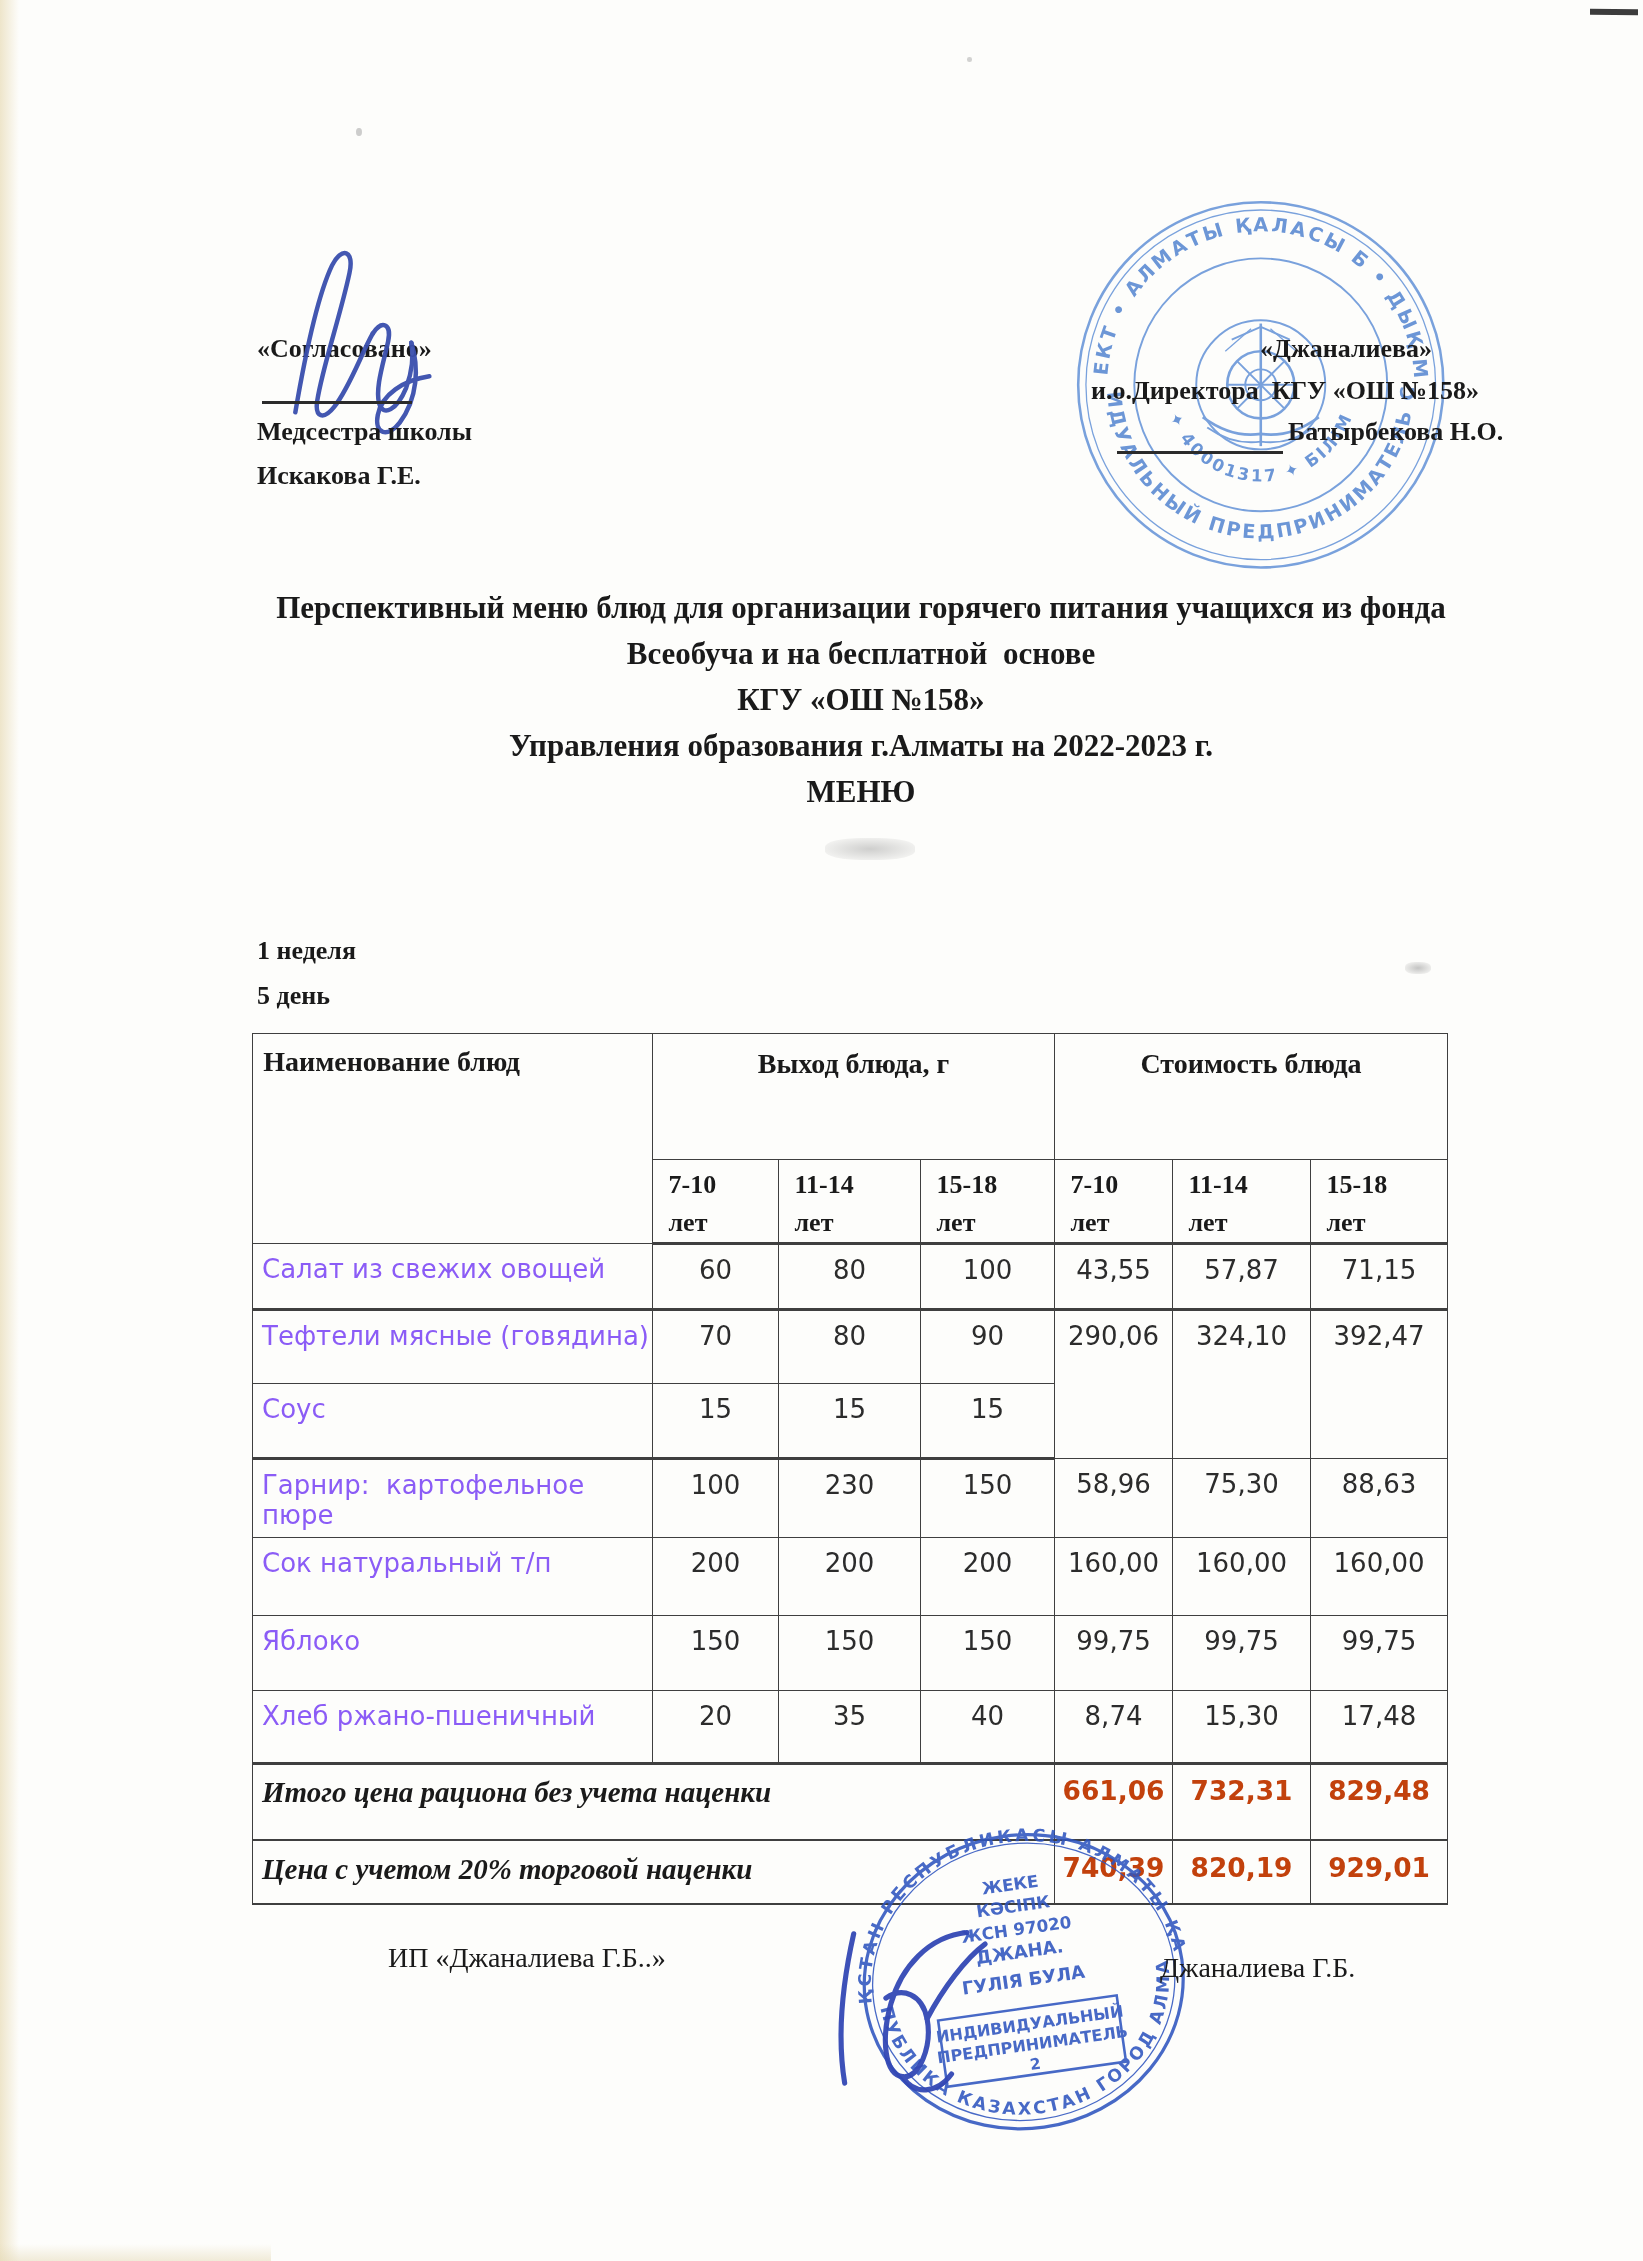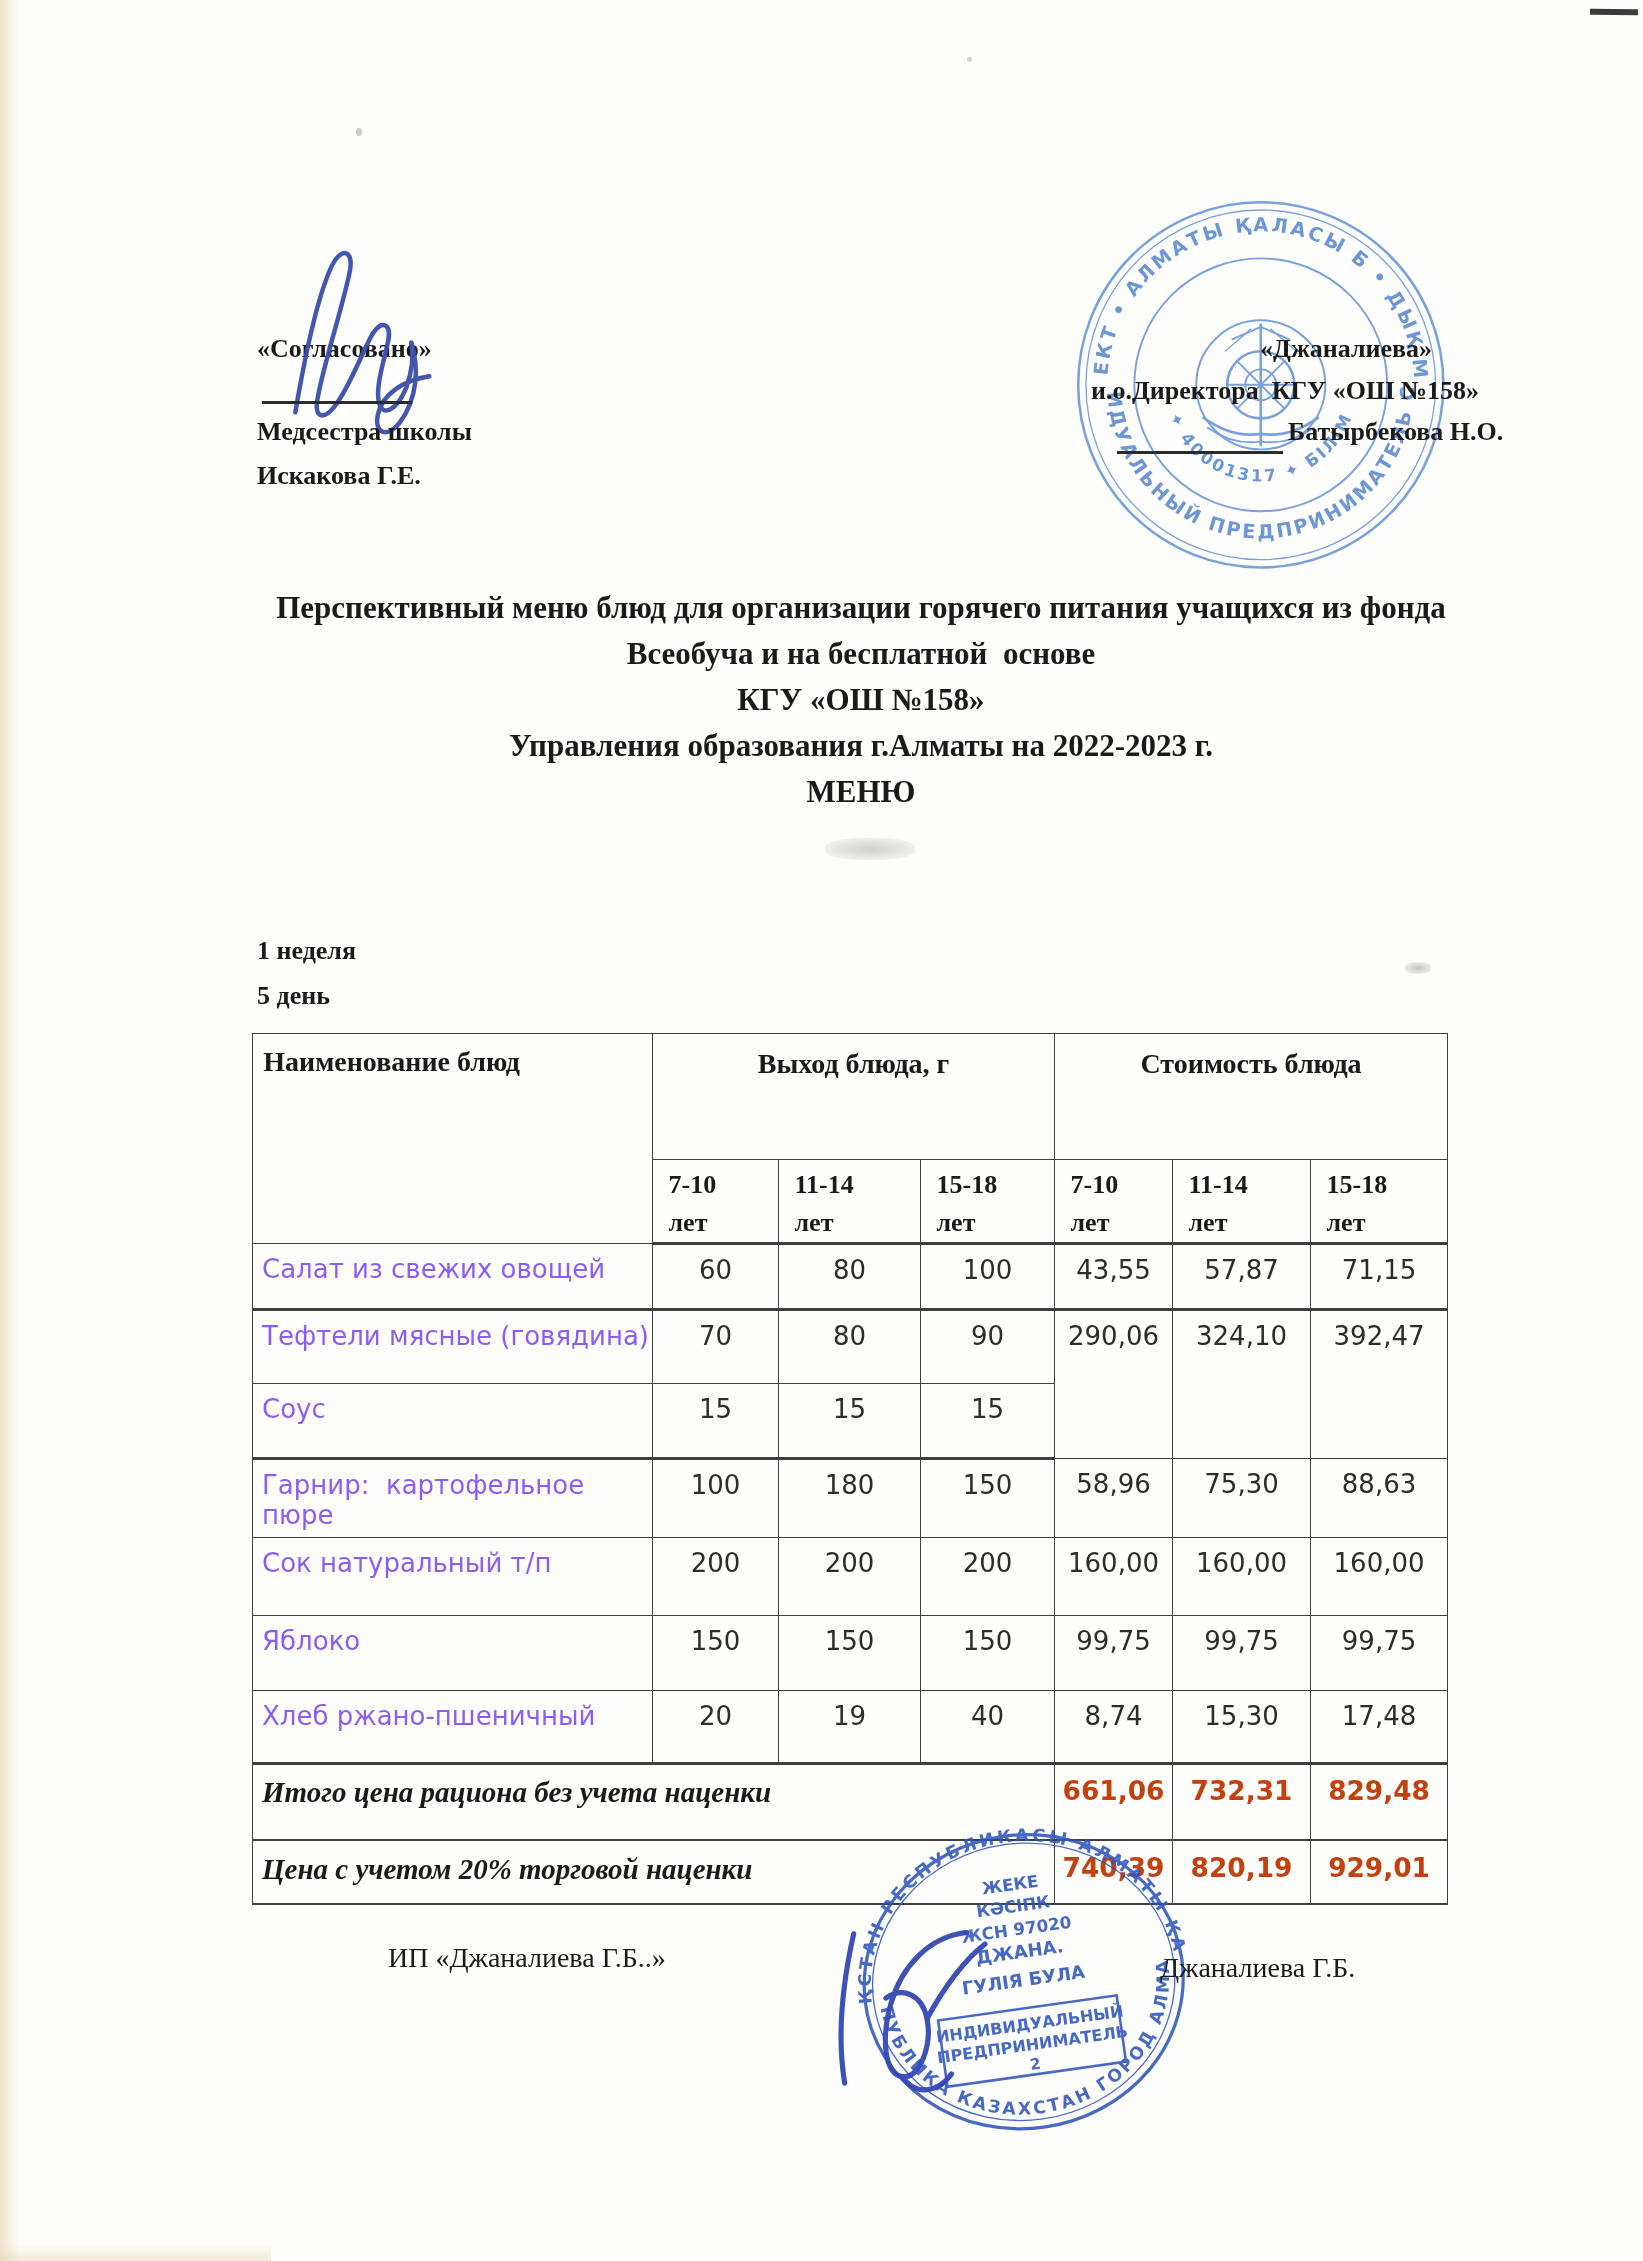--- a/index.html
+++ b/index.html
@@ -175,21 +175,21 @@
           </tr>
           <tr>
             <td class="name">Соус</td>
             <td class="num">15</td>
             <td class="num">15</td>
             <td class="num">15</td>
           </tr>
           <tr>
             <td class="name">Гарнир:  картофельное пюре</td>
             <td class="num">100</td>
-            <td class="num">180</td>
+            <td class="num">230</td>
             <td class="num">150</td>
             <td class="num">58,96</td>
             <td class="num">75,30</td>
             <td class="num">88,63</td>
           </tr>
           <tr>
             <td class="name">Сок натуральный т/п</td>
             <td class="num">200</td>
             <td class="num">200</td>
             <td class="num">200</td>
@@ -202,21 +202,21 @@
             <td class="num">150</td>
             <td class="num">150</td>
             <td class="num">150</td>
             <td class="num">99,75</td>
             <td class="num">99,75</td>
             <td class="num">99,75</td>
           </tr>
           <tr>
             <td class="name">Хлеб ржано-пшеничный</td>
             <td class="num">20</td>
-            <td class="num">19</td>
+            <td class="num">35</td>
             <td class="num">40</td>
             <td class="num">8,74</td>
             <td class="num">15,30</td>
             <td class="num">17,48</td>
           </tr>
           <tr>
             <td class="sum-label" colspan="4">Итого цена рациона без учета наценки</td>
             <td class="sum-num">661,06</td>
             <td class="sum-num">732,31</td>
             <td class="sum-num">829,48</td>

